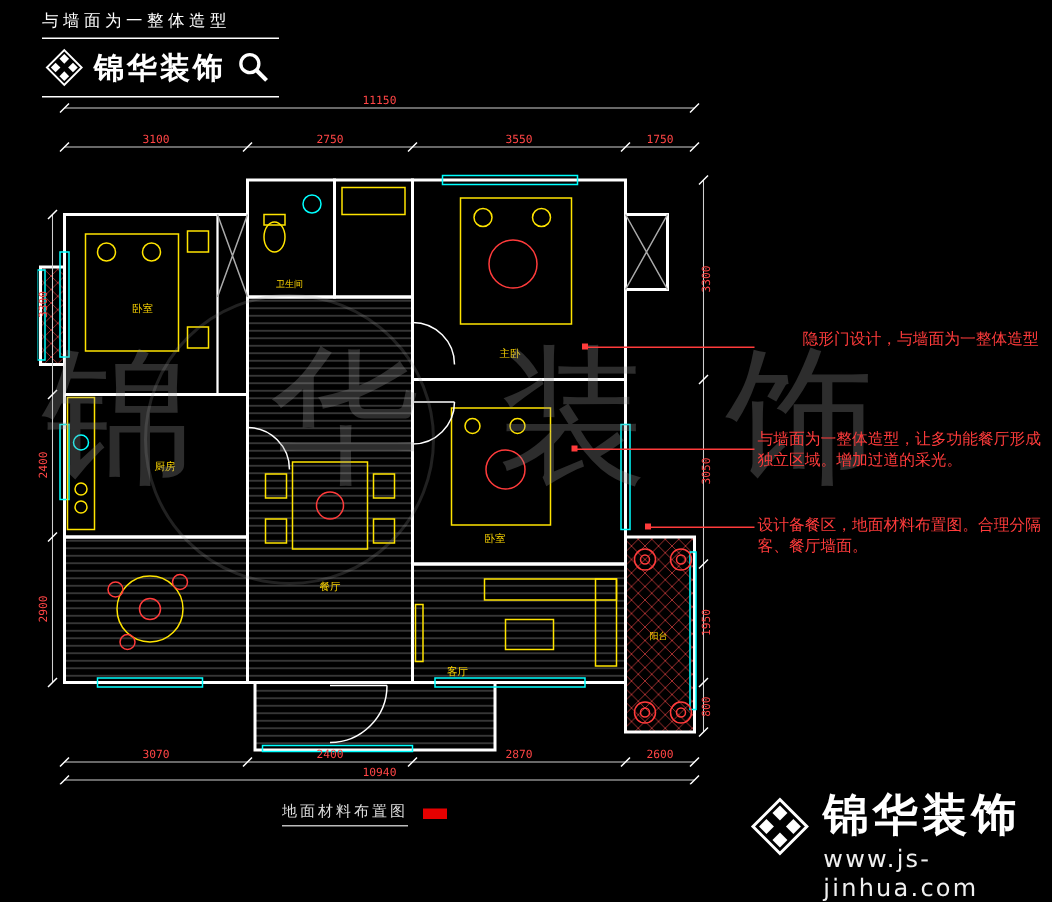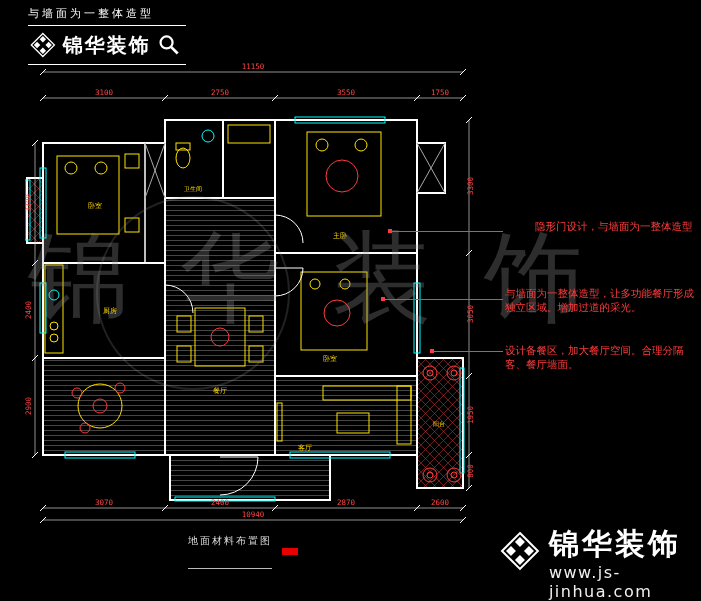--- a/index.html
+++ b/index.html
@@ -17,21 +17,21 @@
   .wm-circle{position:absolute;left:96px;top:196px;width:190px;height:190px;border:2px solid rgba(150,150,150,0.22);
              border-radius:50%;z-index:2;pointer-events:none;}
   
   .plan-svg{position:absolute;left:25px;top:58px;z-index:1;}
   
   .ann{position:absolute;z-index:3;color:#ff3b3b;font-size:10.5px;line-height:14px;width:194px;}
   .leader{position:absolute;z-index:3;height:1px;background:#ff3b3b;}
   .dot{position:absolute;z-index:3;width:4px;height:4px;background:#ff3b3b;}
   
   .sheet-title{position:absolute;left:188px;top:534px;z-index:6;display:flex;align-items:center;}
-  .sheet-title span.t{color:#ddd;font-size:10px;letter-spacing:2px;padding-bottom:20px;border-bottom:1px solid #bbb;}
+  .sheet-title span.t{color:#ddd;font-size:10px;letter-spacing:2px;padding-bottom:2px;border-bottom:1px solid #bbb;}
   .red-chip{display:inline-block;width:16px;height:7px;background:#e60000;margin-left:10px;}
   
   .footer{position:absolute;left:500px;top:528px;z-index:6;display:flex;align-items:flex-start;gap:9px;color:#fff;}
   .brand-lg{font-family:"DejaVu Serif",serif;font-weight:bold;font-size:30px;letter-spacing:3px;line-height:32px;}
   .website{font-size:16px;letter-spacing:1.5px;color:#f0f0f0;margin-top:3px;}
   text{font-family:"DejaVu Sans Mono",monospace;}
   .roomlbl{font-family:"DejaVu Sans",sans-serif;}
 </style>
 </head>
 <body>
@@ -225,21 +225,21 @@
   <div class="dot" style="left:388px;top:229px;"></div>
   <div class="leader" style="left:390px;top:231px;width:113px;"></div>
   <div class="ann" style="left:535px;top:219px;white-space:nowrap;">隐形门设计，与墙面为一整体造型</div>
 
   <div class="dot" style="left:381px;top:297px;"></div>
   <div class="leader" style="left:383px;top:299px;width:120px;"></div>
   <div class="ann" style="left:505px;top:286px;">与墙面为一整体造型，让多功能餐厅形成独立区域。增加过道的采光。</div>
 
   <div class="dot" style="left:430px;top:349px;"></div>
   <div class="leader" style="left:432px;top:351px;width:71px;"></div>
-  <div class="ann" style="left:505px;top:343px;">设计备餐区，加大餐厅空间。合理分隔客、餐厅墙面。</div>
+  <div class="ann" style="left:505px;top:343px;">设计备餐区，地面材料布置图。合理分隔客、餐厅墙面。</div>
 
   <div class="sheet-title">
     <span class="t">地面材料布置图</span>
     <span class="red-chip"></span>
   </div>
 
   <div class="footer">
     <svg width="46" height="46" viewBox="0 0 40 40">
       <path d="M20 2 L38 20 L20 38 L2 20 Z" fill="none" stroke="#fff" stroke-width="2"></path>
       <path d="M20 6 L25 11 L20 16 L15 11 Z" fill="#fff"></path>

